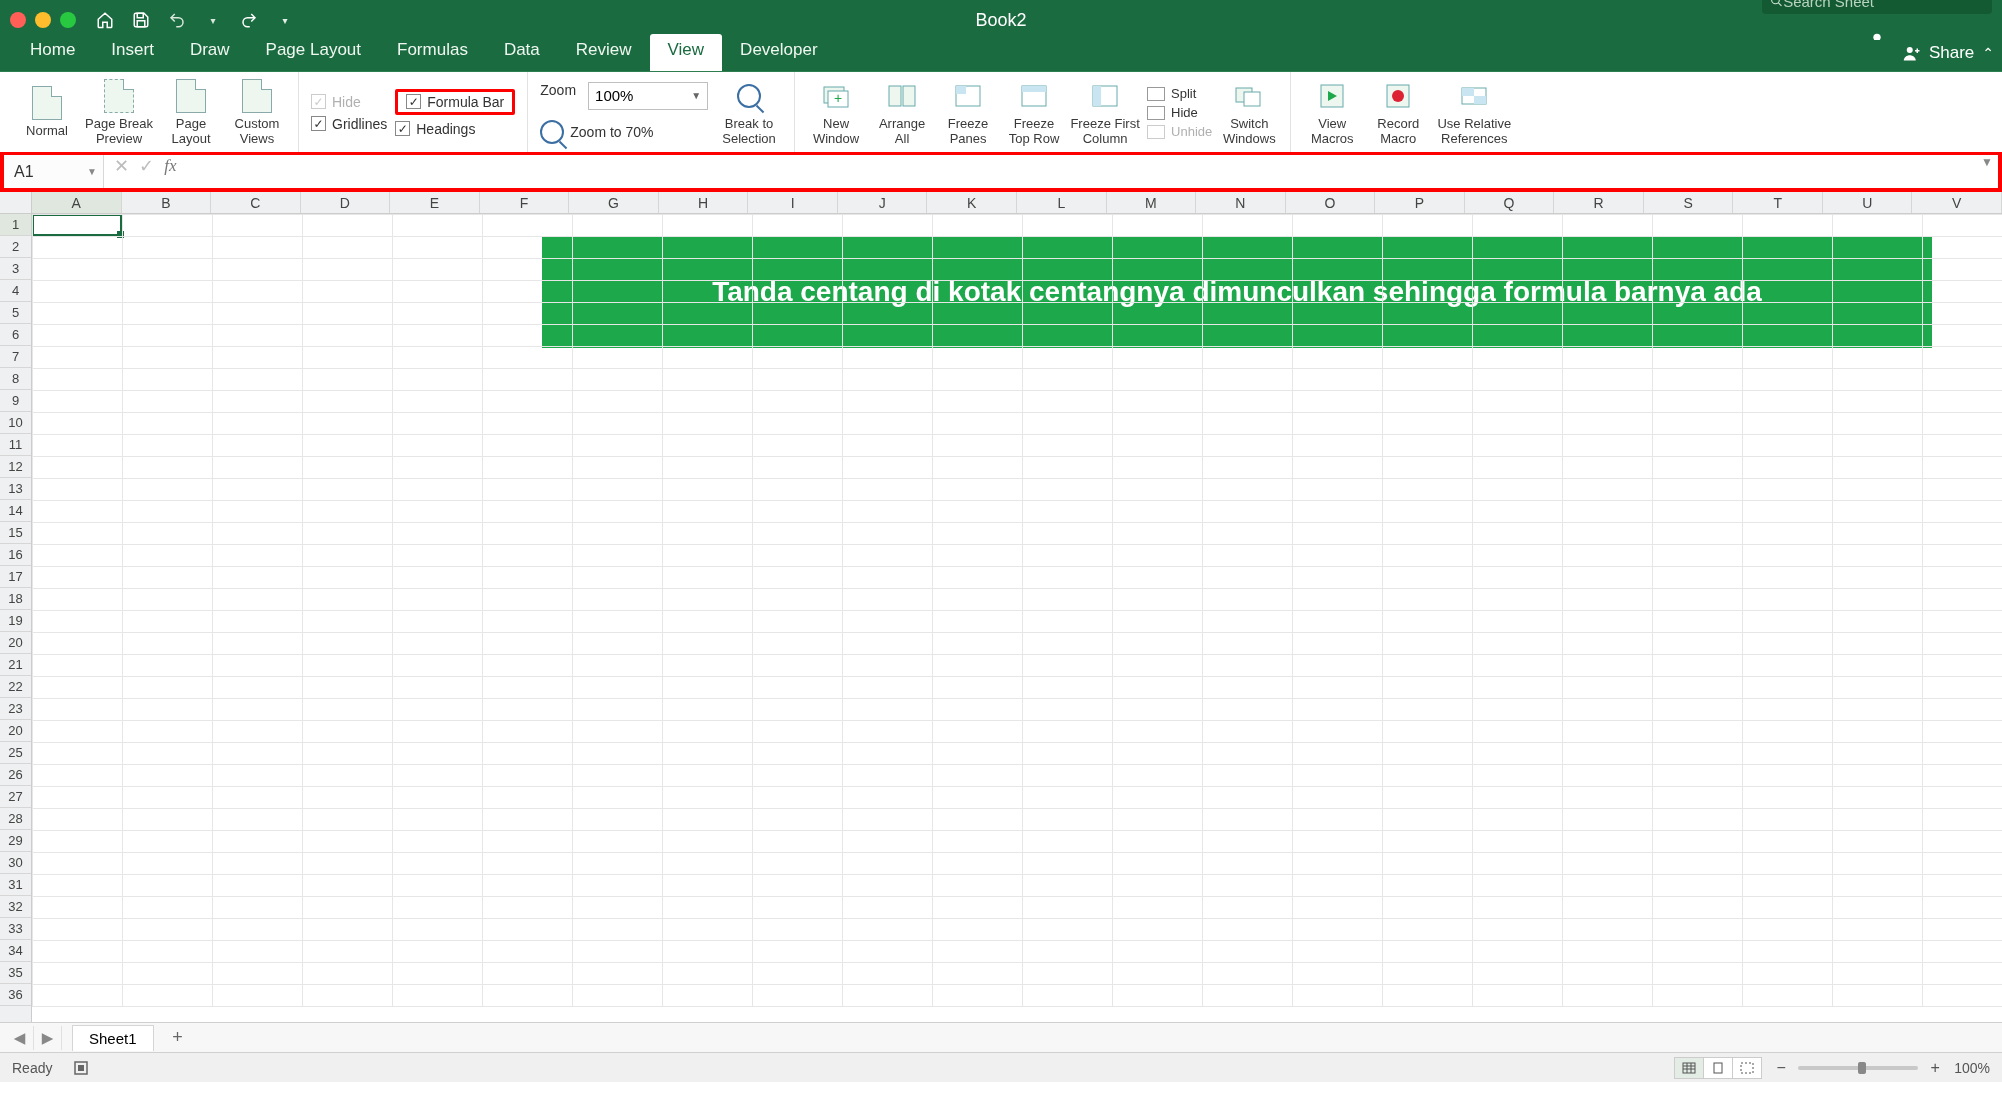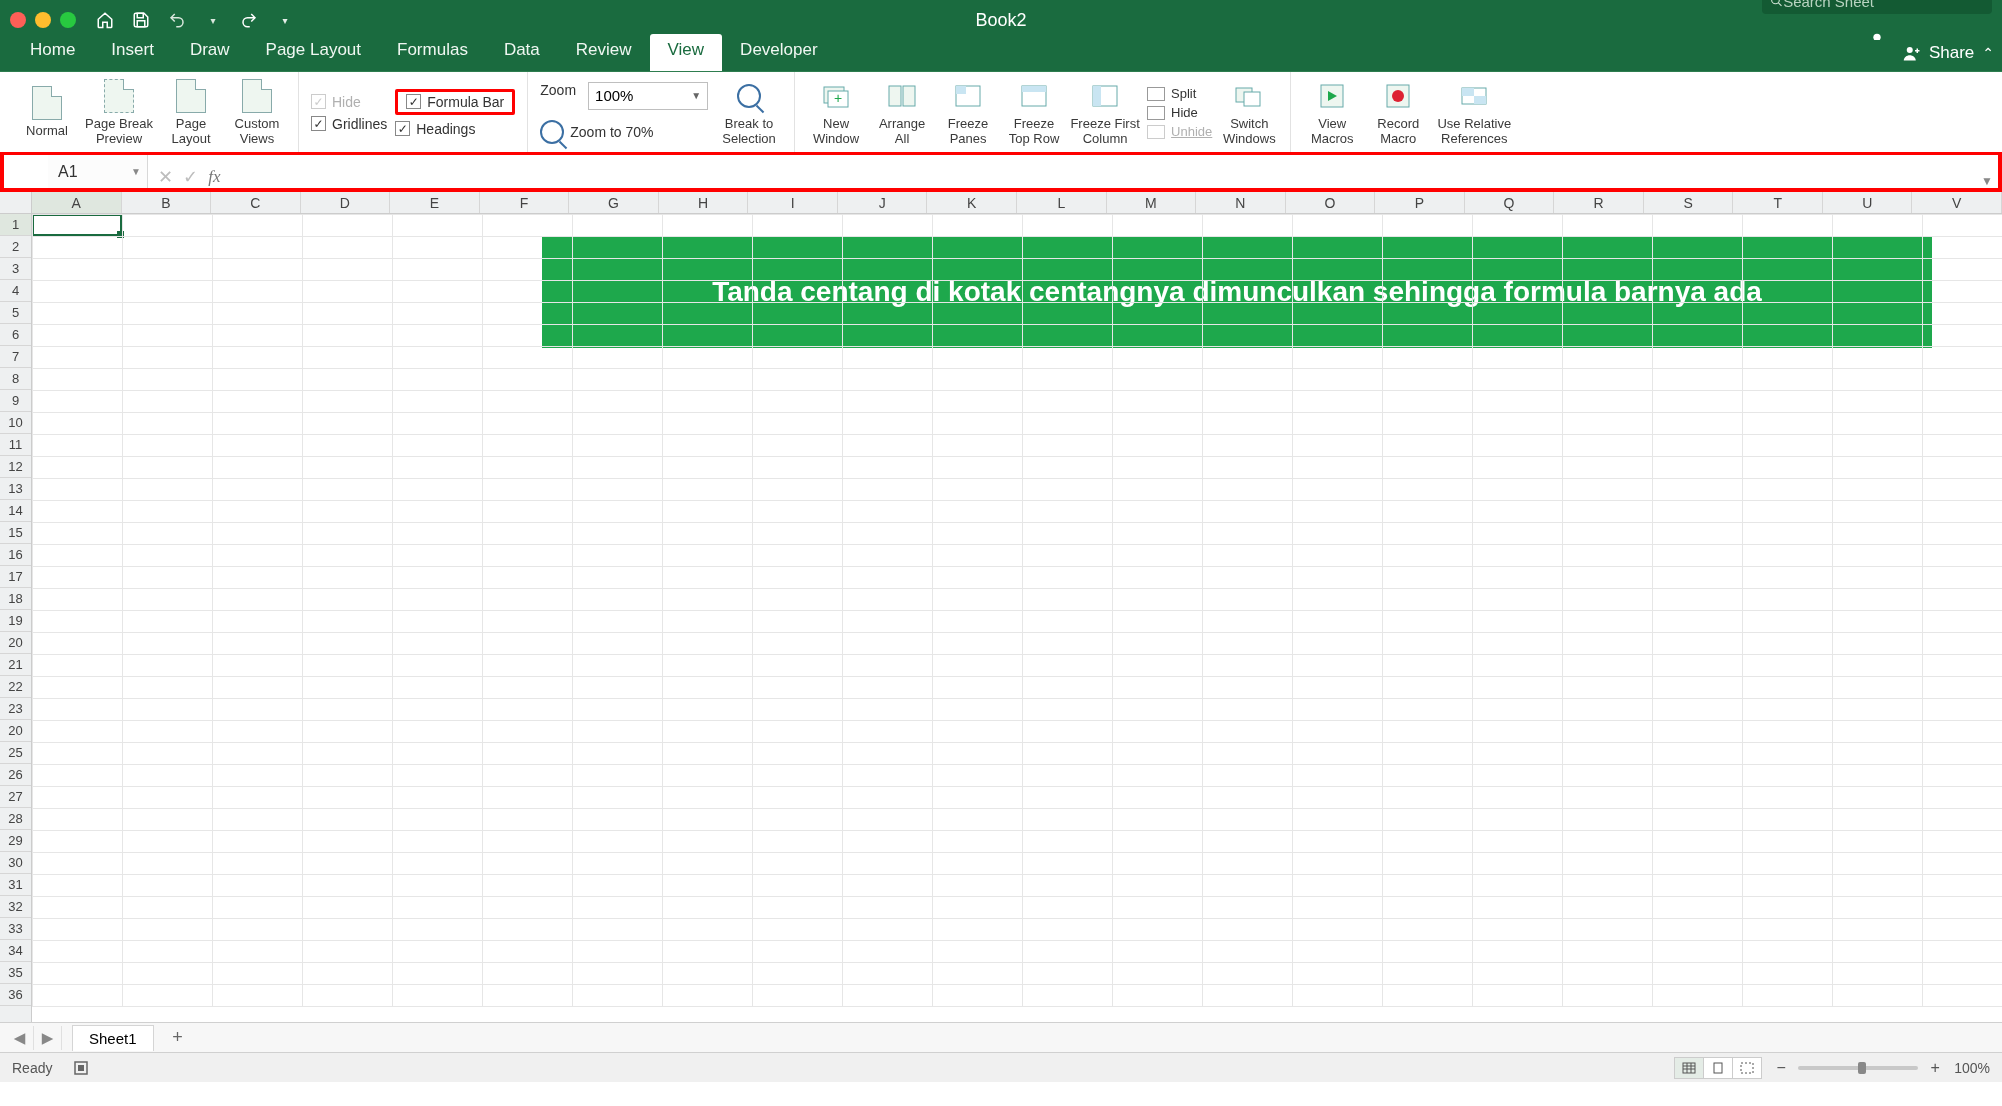--- a/index.html
+++ b/index.html
@@ -46,25 +46,25 @@
 .zoom-label { font-size:14px; color:#333; margin-right:6px;}
 .zoom-sel { width:120px; height:28px; border:1px solid #bfbfbf; display:flex; align-items:center; justify-content:space-between; padding:0 6px; font-size:15px; background:#fff; cursor:pointer;}
 .zoom-sel .car { font-size:10px; color:#666; }
 
 .magnifier { width:24px; height:24px; border:2px solid #3b6fa3; border-radius:50%; position:relative; }
 .magnifier::after { content:''; position:absolute; width:10px; height:2px; background:#3b6fa3; bottom:-4px; right:-6px; transform:rotate(45deg); }
 .mag100 { display:flex; align-items:center; gap:6px; font-size:14px; color:#333; cursor:pointer; }
 
 .win-stack { display:flex; flex-direction:column; gap:4px; justify-content:center; font-size:13px; color:#333; height:100%; padding:0 4px;}
 .win-row { display:flex; align-items:center; gap:6px; cursor:pointer; }
-.win-row.disabled { color:#b0b0b0;text-decoration:underline; }
+.win-row.disabled { color:#b0b0b0; }
 .mini-ic { width:18px; height:14px; border:1px solid #999; position:relative; }
 
 
-.formula-bar-wrap { position:relative; height:40px; border:4px solid #ff0000; border-top-width:3px; display:flex; align-items:flex-end; background:#fff; margin-top:-2px;padding-left:44px;}
+.formula-bar-wrap { position:relative; height:40px; border:4px solid #ff0000; border-top-width:3px; display:flex; align-items:flex-start; background:#fff; margin-top:-2px;}
 .name-box { width:100px; height:100%; border-right:1px solid #d8d8d8; display:flex; align-items:center; padding-left:10px; font-size:16px; color:#333; background:#fcfcfc;}
 .name-box .dd { margin-left:auto; margin-right:6px; font-size:10px; color:#888;}
 .fb-btns { display:flex; align-items:center; gap:10px; padding:0 10px; color:#bdbdbd; font-size:18px;}
 .fb-fx { font-style:italic; font-family:'Times New Roman',serif; color:#777; font-size:17px; padding-right:8px;}
 .fb-input { flex:1; height:100%; border:none; outline:none; font-size:16px; padding-left:4px;}
 .fb-dd { width:22px; text-align:center; color:#888; font-size:12px; cursor:pointer;}
 
 
 .grid-area { position:relative; height:830px; overflow:hidden; }
 .corner { position:absolute; left:0; top:0; width:32px; height:22px; background:#eef0f1; border-right:1px solid #ccc; border-bottom:1px solid #ccc;}

